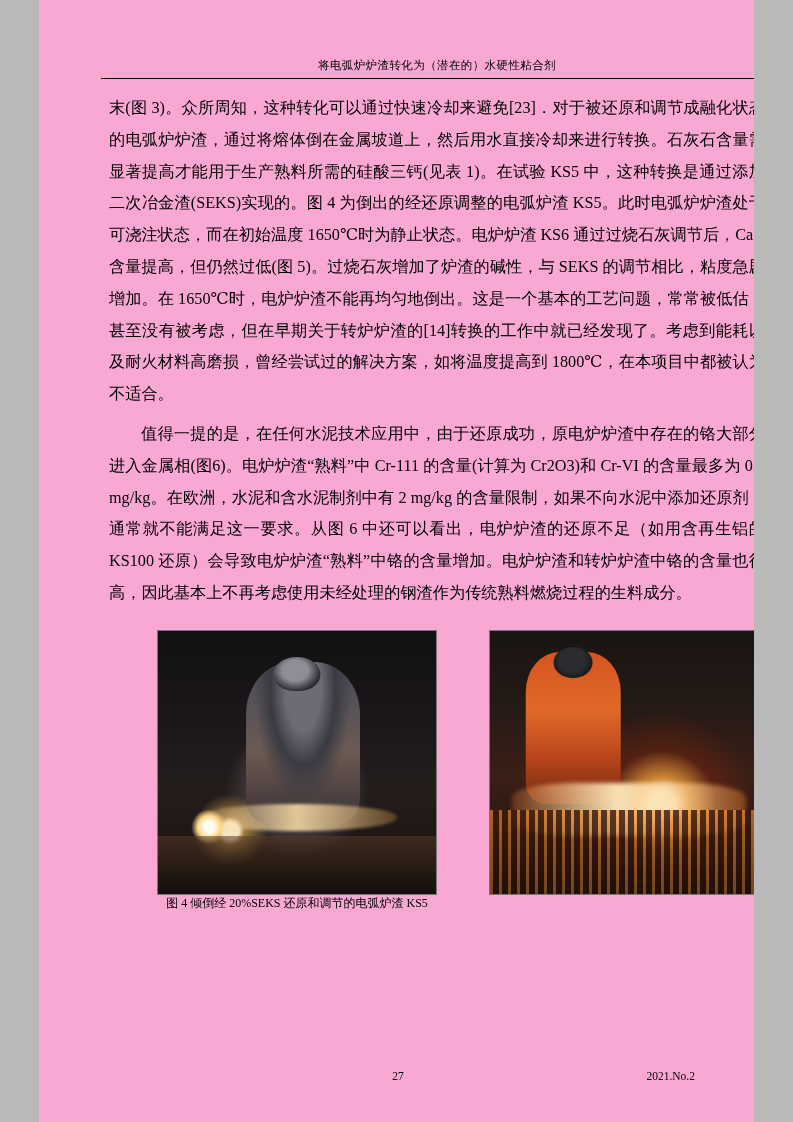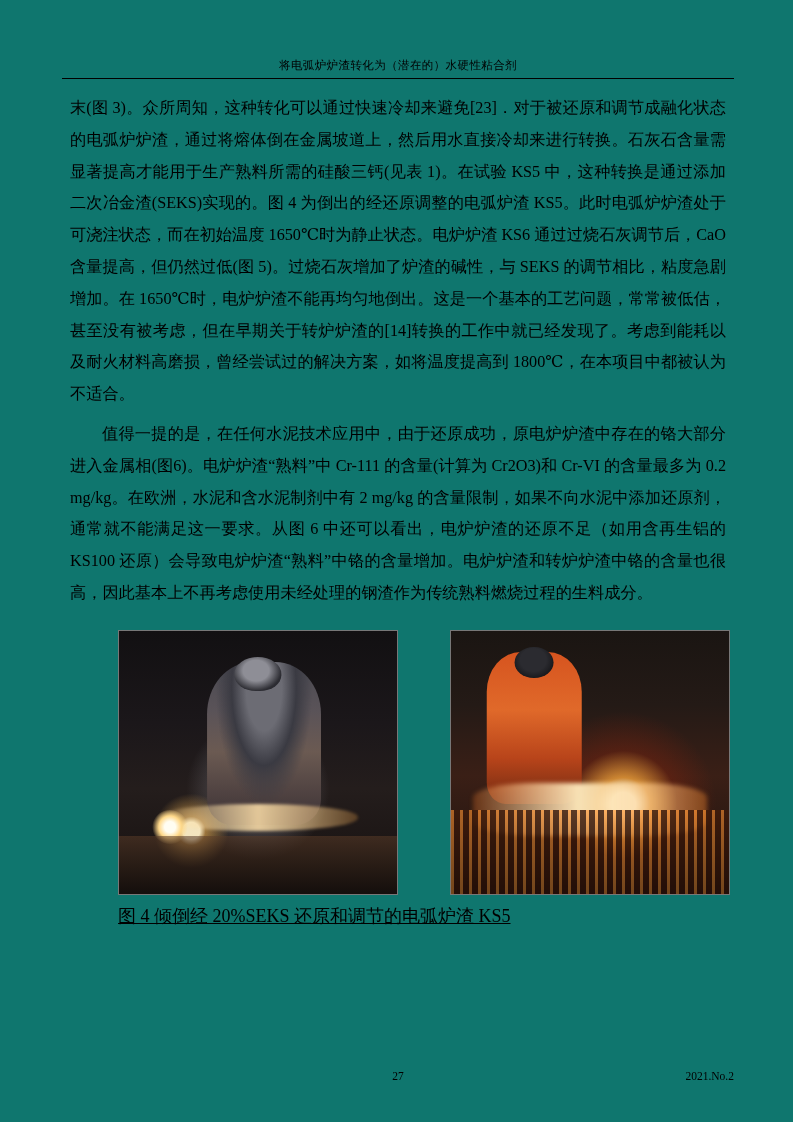--- a/index.html
+++ b/index.html
@@ -2,23 +2,23 @@
 <html><head>
 <meta charset="utf-8">
 <style>
   html, body {
     margin: 0;
     padding: 0;
     background: #b9b9b9;
   }
   .page {
     position: relative;
-    width: 793px;
+    width: 715px;
     height: 1122px;
-    background: #0f766e;
+    background: #f9a8d4;
     margin: 0 auto;
     overflow: hidden;
     font-family: "Liberation Serif", "DejaVu Serif", serif;
     color: #000000;
     box-sizing: border-box;
   }
   .content {
     position: absolute;
     left: 62px;
     top: 58px;
@@ -164,25 +164,23 @@
     position: absolute;
     left: 0;
     bottom: 0;
     width: 100%;
     height: 32%;
     background:
       repeating-linear-gradient(90deg, rgba(255,160,60,0.40) 0 3px, rgba(40,16,8,0.75) 3px 9px),
       linear-gradient(180deg, rgba(255,120,30,0.35), rgba(20,8,6,0.95));
   }
   .fig-caption {
-    font-size: 18px;
+    font-size: 12px;
     text-align: center;
-    margin-top: 9px;
     white-space: nowrap;
-    text-decoration: underline;
   }
   .footer {
     position: absolute;
     left: 62px;
     right: 59px;
     bottom: 52px;
     font-size: 11.5px;
   }
   .footer .page-num {
     position: absolute;

